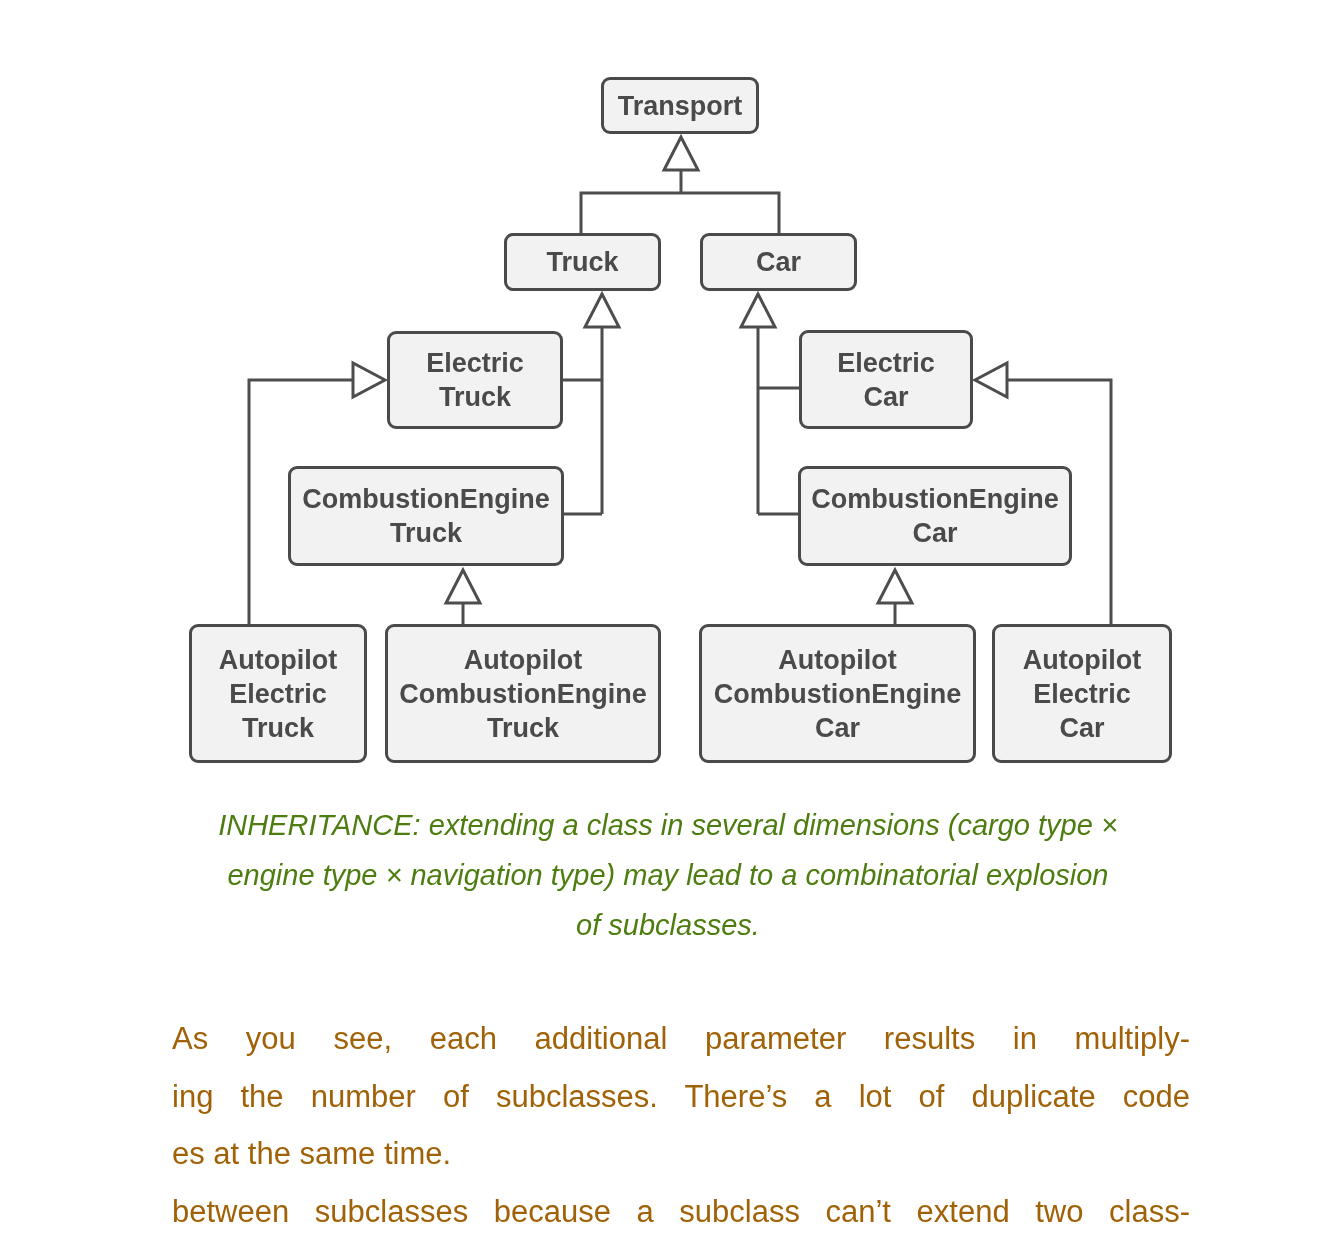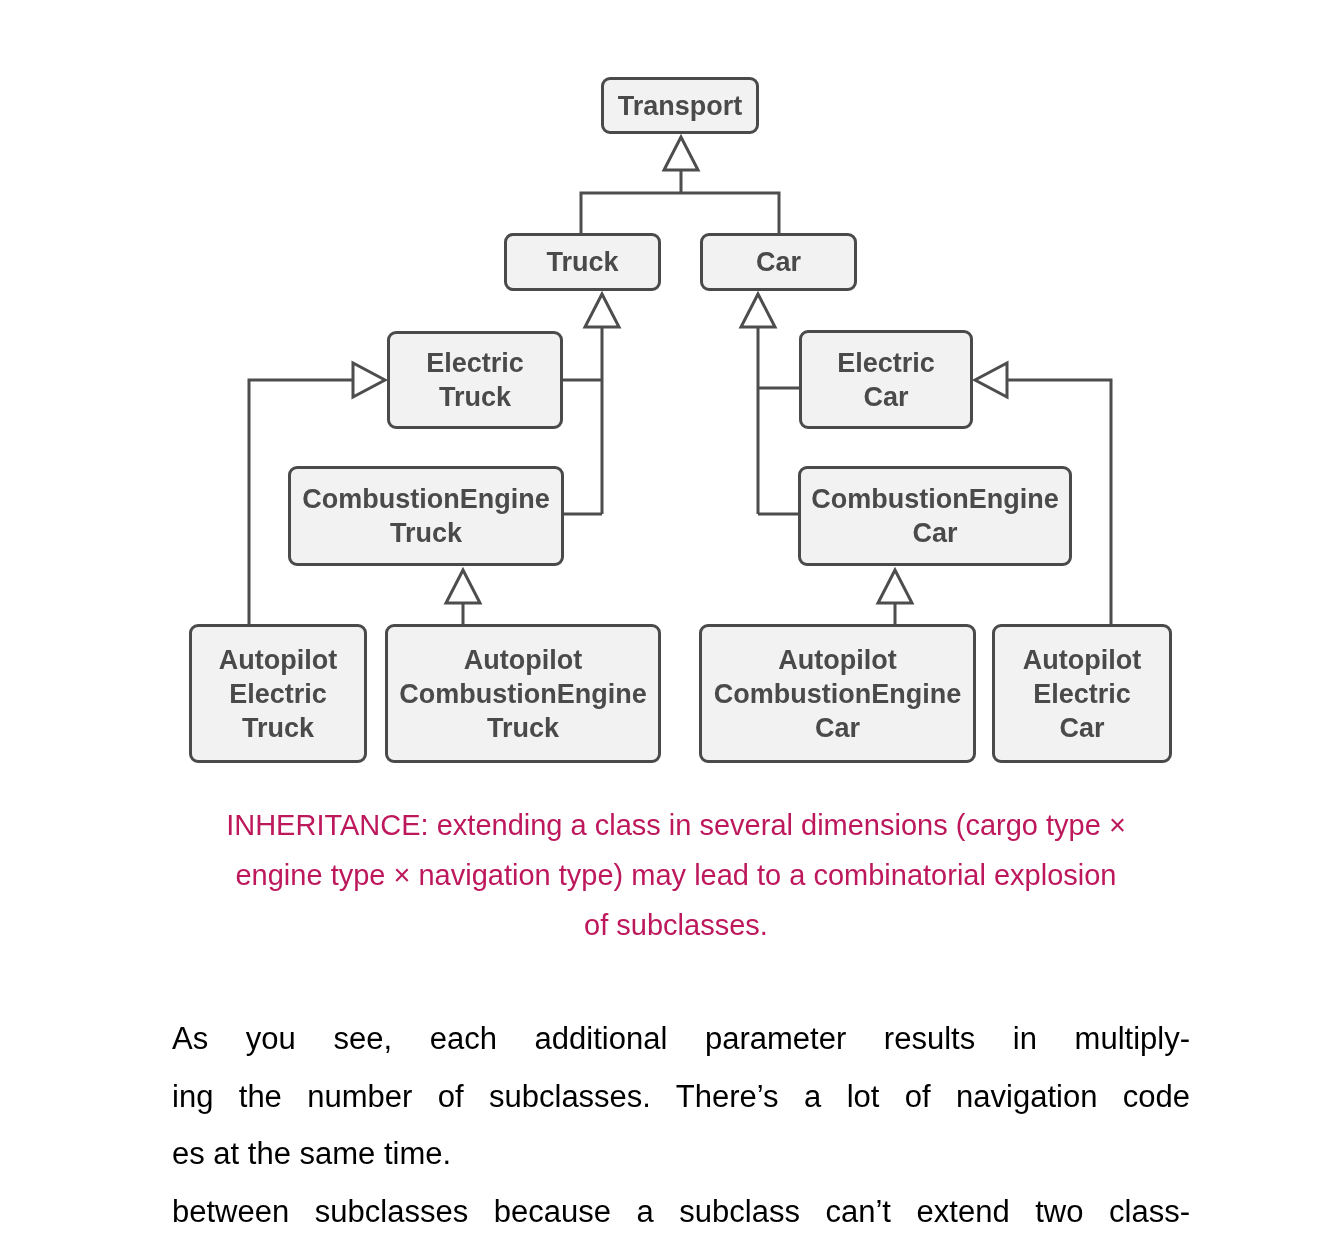--- a/index.html
+++ b/index.html
@@ -51,35 +51,36 @@
   .n-electric-car         { left: 799px; top: 330px; width: 174px; height: 99px; }
   .n-combustion-truck     { left: 288px; top: 466px; width: 276px; height: 100px; }
   .n-combustion-car       { left: 798px; top: 466px; width: 274px; height: 100px; }
   .n-ap-electric-truck    { left: 189px; top: 624px; width: 178px; height: 139px; }
   .n-ap-combustion-truck  { left: 385px; top: 624px; width: 276px; height: 139px; }
   .n-ap-combustion-car    { left: 699px; top: 624px; width: 277px; height: 139px; }
   .n-ap-electric-car      { left: 992px; top: 624px; width: 180px; height: 139px; }
 
   .caption {
     position: absolute;
-    left: 96px;
+    left: 88px;
     top: 800px;
     width: 1160px;
     text-align: center;
+    font-style: italic;
     font-size: 29px;
     line-height: 50px;
-    color: #be185d;
+    color: #4d7c0f;
     white-space: pre-line;
   }
   .body-text {
     position: absolute;
     left: 172px;
     top: 1010px;
     width: 1018px;
-    color: #000000;
+    color: #a16207;
     font-size: 31px;
     line-height: 57.5px;
   }
   .body-text .line {
     white-space: nowrap;
   }
   .body-text .line.j {
     white-space: normal;
     text-align: justify;
     text-align-last: justify;
@@ -177,18 +178,18 @@
     </div>
 
   </div>
 
   <div class="caption">INHERITANCE: extending a class in several dimensions (cargo type ×
 engine type × navigation type) may lead to a combinatorial explosion
 of subclasses.</div>
 
   <div class="body-text">
     <div class="line j">As you see, each additional parameter results in multiply-</div>
-    <div class="line j">ing the number of subclasses. There’s a lot of navigation code</div>
+    <div class="line j">ing the number of subclasses. There’s a lot of duplicate code</div>
     <div class="line">es at the same time.</div>
     <div class="line j">between subclasses because a subclass can’t extend two class-</div>
   </div>
 
 </div>
 
 </body></html>

